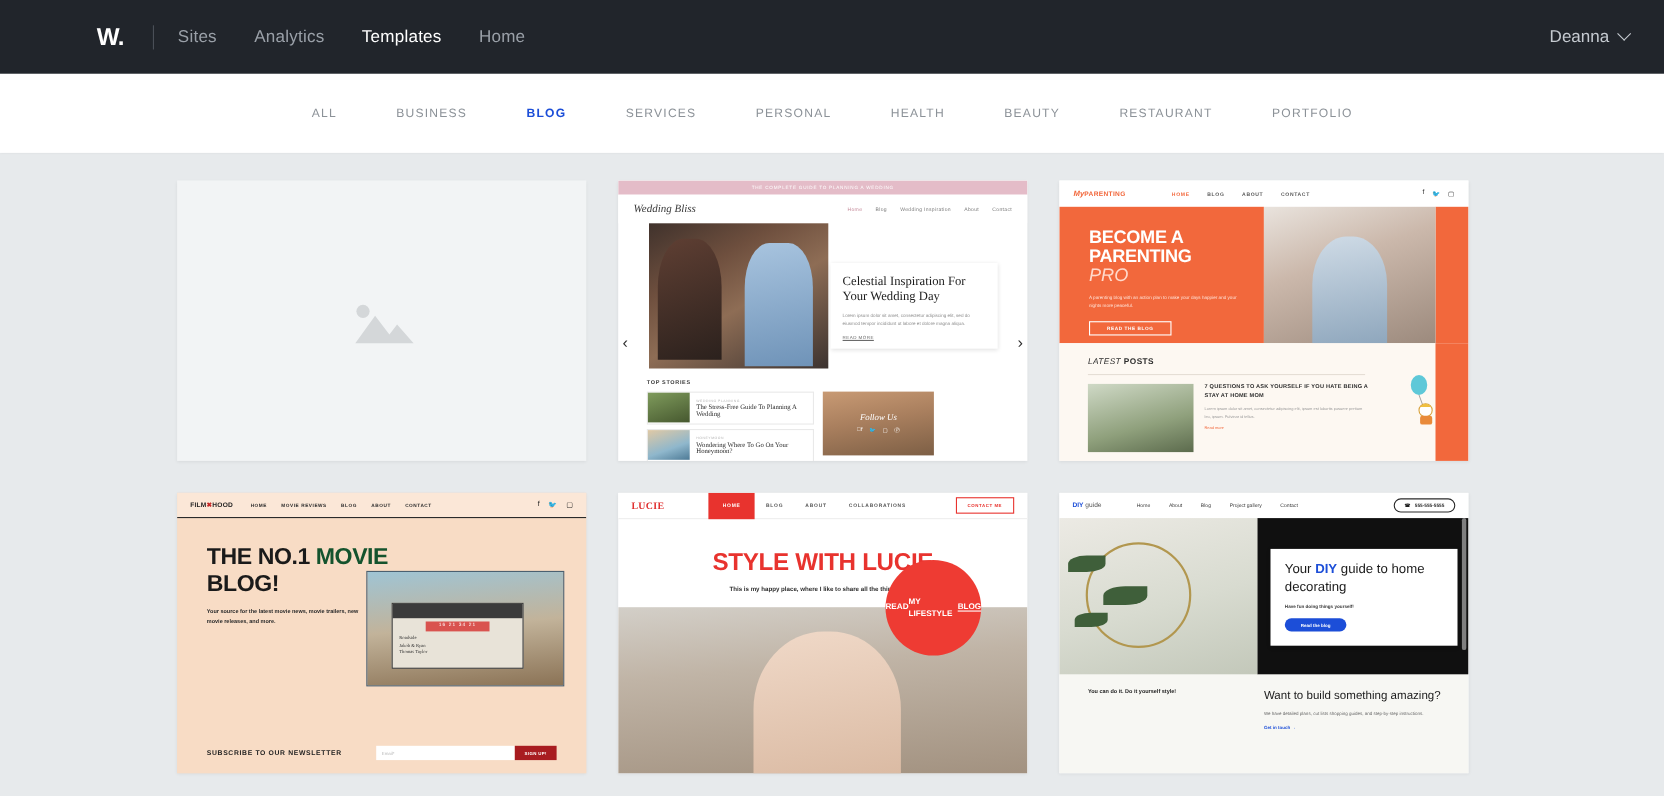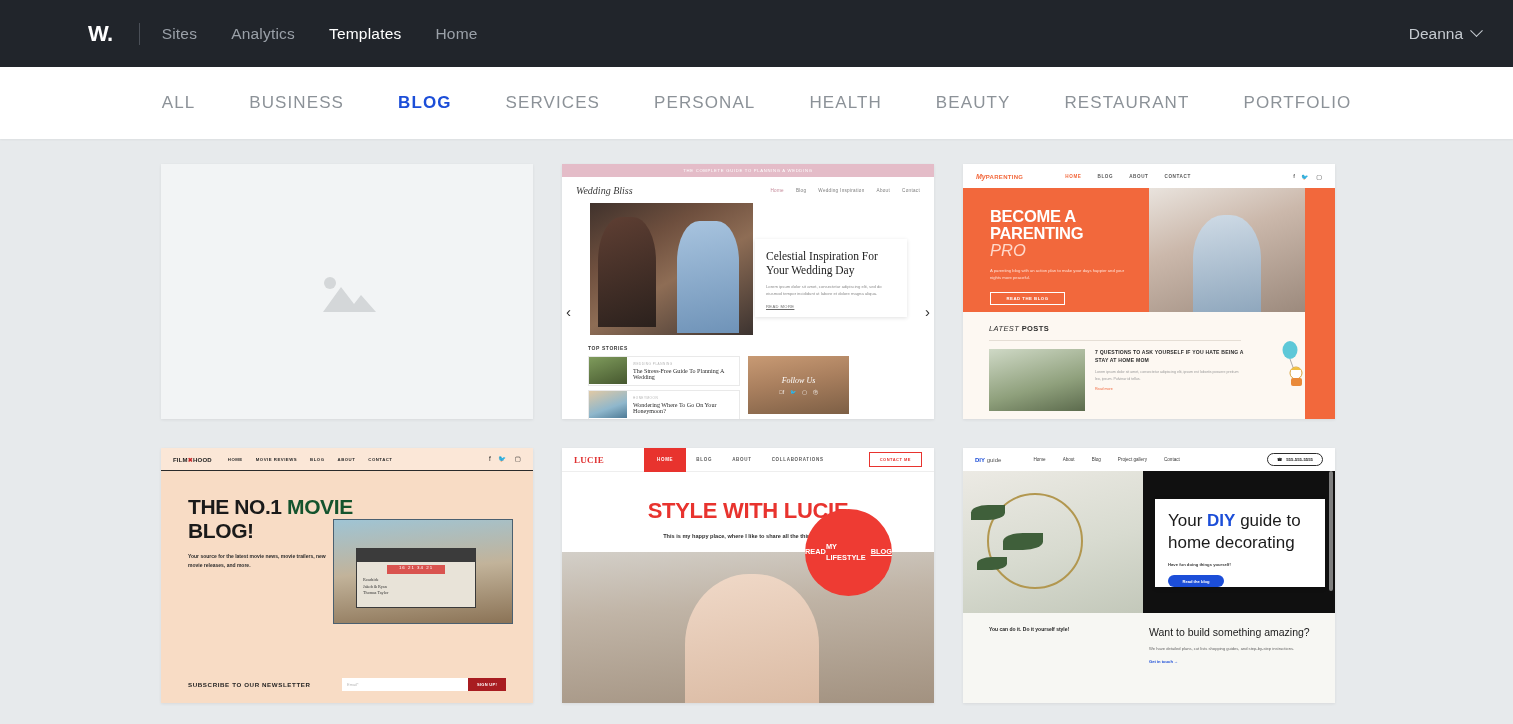--- a/index.html
+++ b/index.html
@@ -25,21 +25,21 @@
   .chev { width: 9px; height: 9px; border-right: 1.7px solid #c5cad0; border-bottom: 1.7px solid #c5cad0;
           transform: rotate(45deg) translate(-2px,-2px); }
 
   
   .catbar {
     height: 72px; background: #fff; display: flex; align-items: center;
     justify-content: center; gap: 0; position: relative; z-index: 20;
     box-shadow: 0 1px 2px rgba(0,0,0,.05);
   }
   .cat-item {
-    font-size: 17px; letter-spacing: 1.1px; color: #8c9298; cursor: pointer;
+    font-size: 11px; letter-spacing: 1.1px; color: #8c9298; cursor: pointer;
     padding: 0 27px; font-weight: 400;
   }
   .cat-item.active { color: #1c4ed8; font-weight: 700; }
 
   
   .grid {
     padding: 25px 161px 0 161px; display: grid;
     grid-template-columns: repeat(3, 372px); gap: 29px 29px;
   }
   .card {
@@ -171,21 +171,21 @@
   .diy-links { margin-left:32px; display:flex; gap:17px; font-size:4.6px; color:#3a3a3a; }
   .diy-phone { margin-left:auto; border:.8px solid #2b2b2b; border-radius:10px; padding:3px 9px;
                font-size:4.3px; font-weight:700; color:#1f1f1f; display:flex; gap:4px; align-items:center;}
   .diy-hero { height:142px; display:flex; position:relative; background:#f4f3ef;}
   .diy-plant { width:180px; background: linear-gradient(165deg,#eceae4 0%,#d8dbd0 55%,#c3c8ba 100%); position:relative;}
   .diy-ring { position:absolute; left:24px; top:22px; width:96px; height:96px; border:2px solid #b2974f; border-radius:50%;}
   .diy-leaf { position:absolute; background:#3f5f3a; border-radius:50% 0; }
   .diy-dark { flex:1; background:#101010; }
   .diy-card { position:absolute; left:192px; top:28px; width:170px; height:88px; background:#fff;
               padding:11px 13px; box-shadow:0 1px 5px rgba(0,0,0,.14);}
-  .diy-h { font-size:17px; color:#1b1b1b; line-height:1.3; font-weight:400;}
+  .diy-h { font-size:12px; color:#1b1b1b; line-height:1.3; font-weight:400;}
   .diy-h b { color:#1c4ed8; font-weight:800; }
   .diy-sub { font-size:4.2px; font-weight:700; color:#3a3a3a; margin-top:8px;}
   .diy-btn { margin-top:8px; width:56px; height:12px; background:#1c4ed8; color:#fff; border-radius:7px;
              font-size:4.1px; font-weight:700; display:flex; align-items:center; justify-content:center;}
   .diy-scroll { position:absolute; right:2px; top:0; width:4px; height:120px; background:#7f7f7f; border-radius:2px;}
   .diy-low { display:flex; padding: 13px 0 0 0; background:#f7f7f3; height:90px; }
   .diy-low-l { width:186px; padding-left:26px; font-size:5px; font-weight:800; color:#1f1f1f;}
   .diy-low-r { padding-right: 14px; }
   .diy-h2 { font-size:10.5px; color:#1b1b1b; line-height:1.28; }
   .diy-p { font-size:4.1px; color:#666; line-height:1.7; margin-top:7px; width:160px;}

